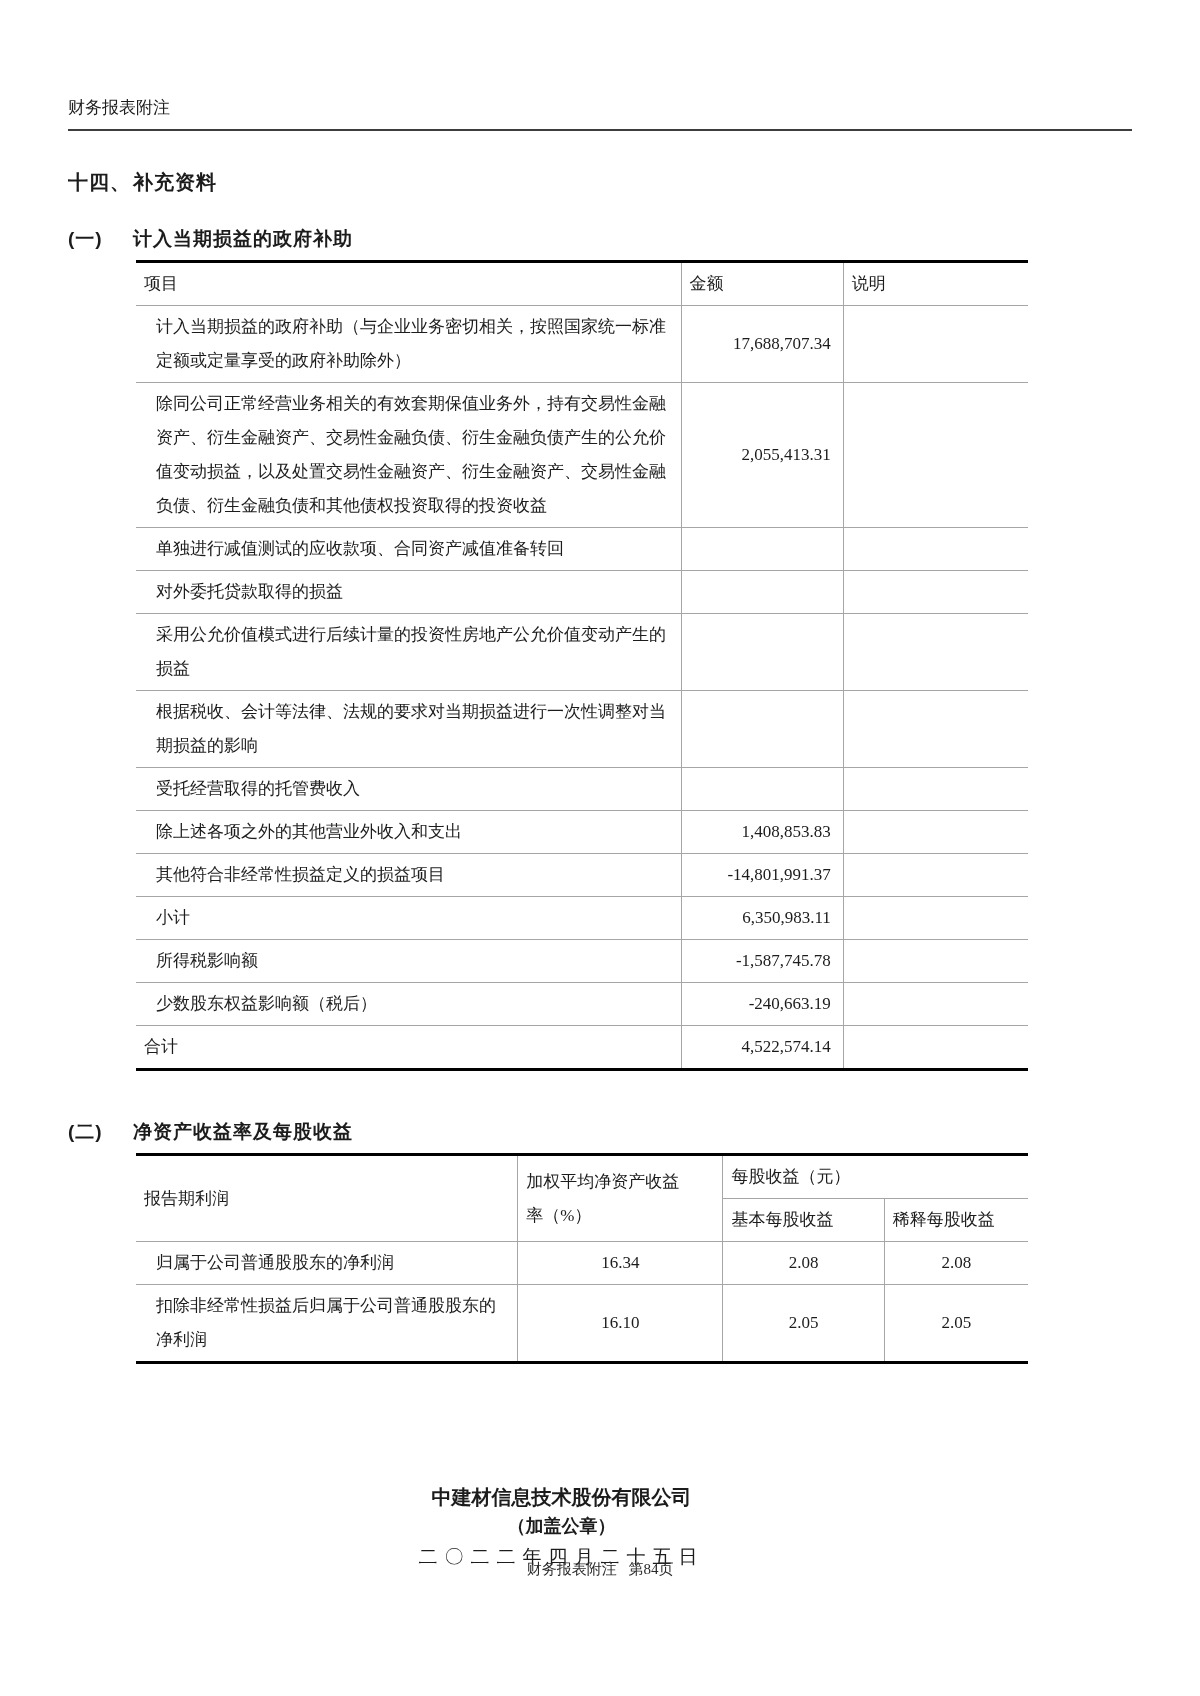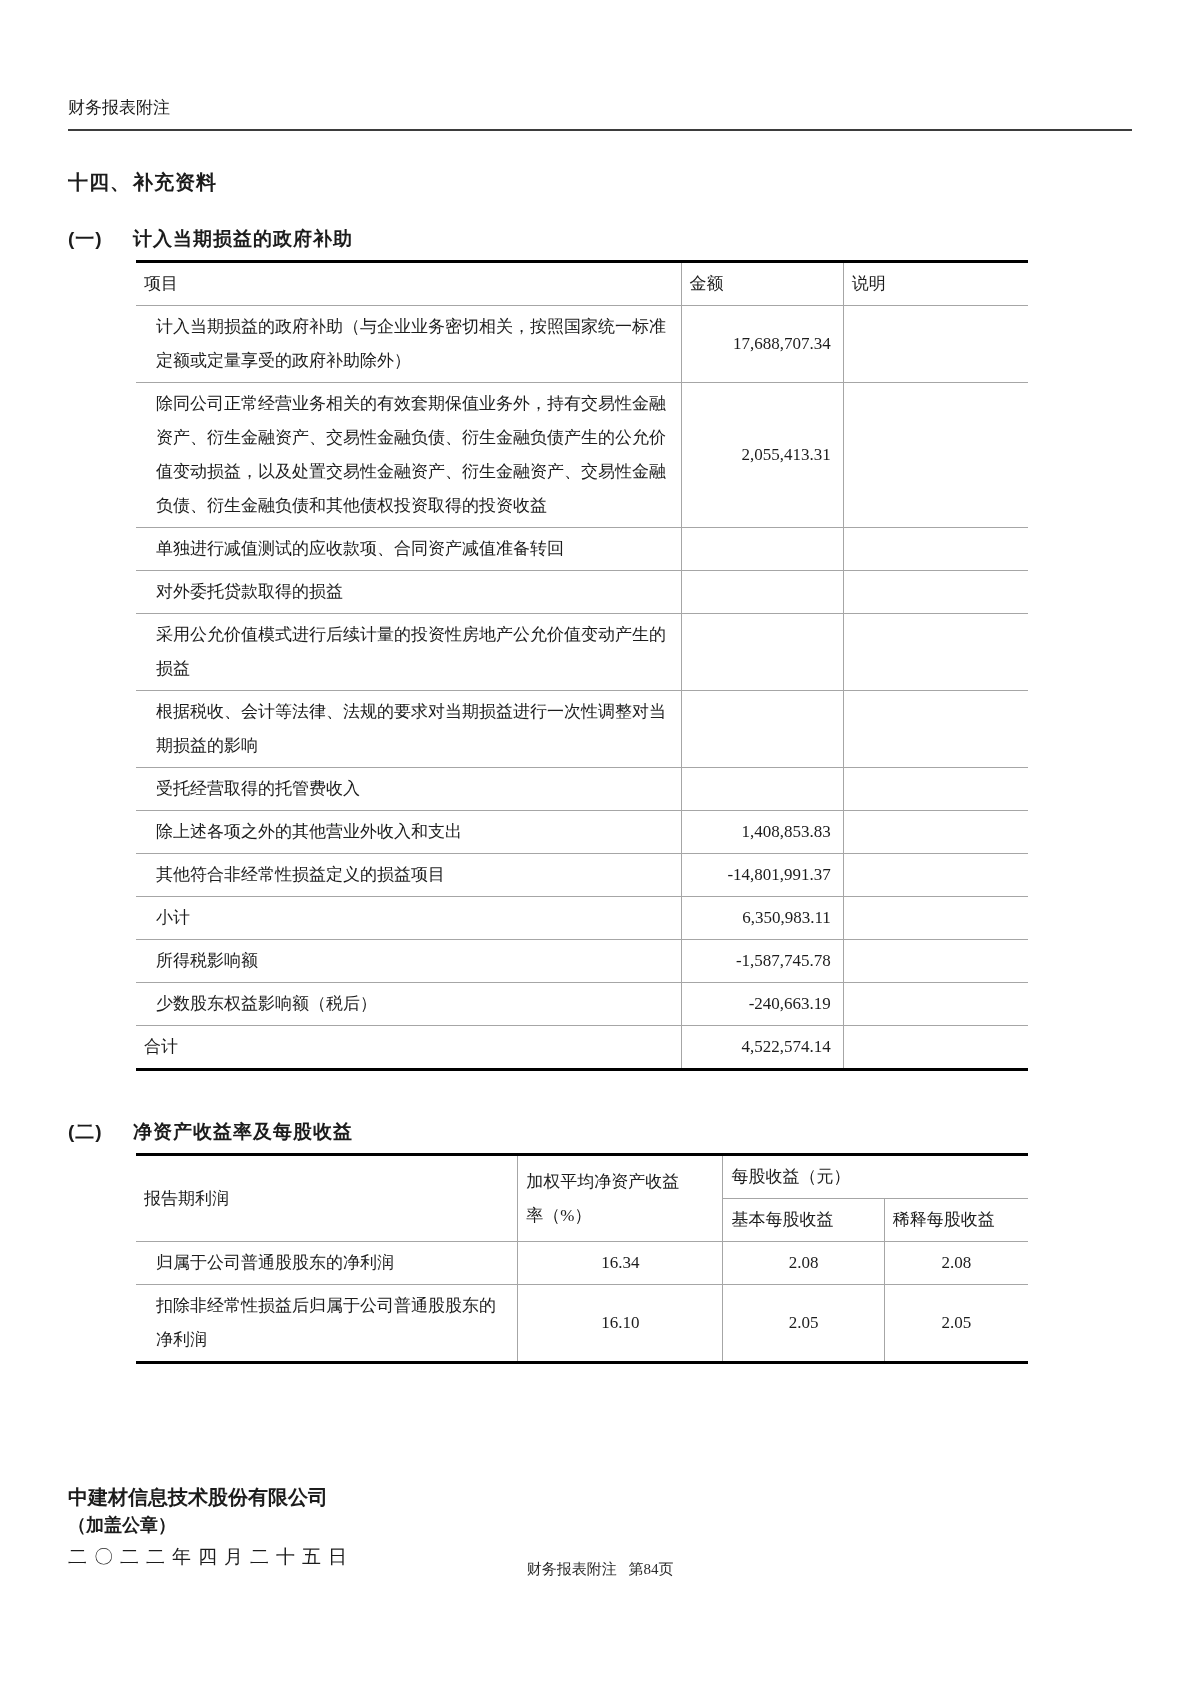--- a/index.html
+++ b/index.html
@@ -51,24 +51,24 @@
   table.fin .note { }
   table.fin th { text-align: left; }
 
   
   table.fin .val { text-align: center; }
 
   
   .signature {
     margin-top: 118px;
     padding-right: 77px;
-    text-align: left;
+    text-align: center;
   }
   .signature .company { font-size: 20px; line-height: 1.55; }
-  .signature .seal { font-size: 18px; line-height: 1.55; font-family: Liberation Mono, monospace; }
+  .signature .seal { font-size: 18px; line-height: 1.55; }
   .signature .date {
     font-size: 19px; line-height: 1.7;
     letter-spacing: 7px;
     font-family: "Liberation Serif", "DejaVu Serif", serif;
   }
 
   
   .page-footer {
     position: absolute;
     left: 0; right: 0; top: 1560px;

